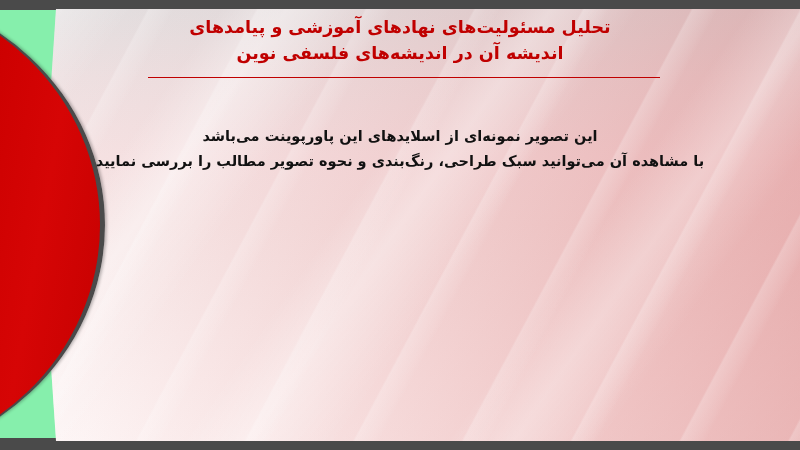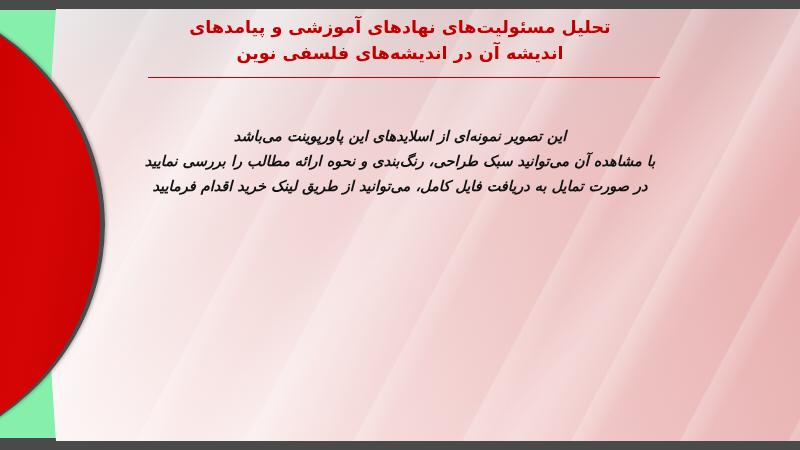--- a/index.html
+++ b/index.html
@@ -137,21 +137,20 @@
     top: 124px;
     text-align: center;
     direction: rtl;
   }
   .body-line {
     color: #111111;
     font-size: 14.5px;
     font-weight: bold;
     line-height: 25px;
     white-space: nowrap;
-    font-style: italic;
   }
 </style>
 </head>
 <body>
 
 <div id="slide">
 
   <div class="frame-band top"></div>
   <div class="frame-band bottom"></div>
 
@@ -161,17 +160,16 @@
   <div class="red-shape"></div>
 
   <div class="title-block">
     <div class="title-line">تحلیل مسئولیت‌های نهادهای آموزشی و پیامدهای</div>
     <div class="title-line">اندیشه آن در اندیشه‌های فلسفی نوین</div>
   </div>
   <div class="title-rule"></div>
 
   <div class="body-block">
     <div class="body-line">این تصویر نمونه‌ای از اسلایدهای این پاورپوینت می‌باشد</div>
-    <div class="body-line">با مشاهده آن می‌توانید سبک طراحی، رنگ‌بندی و نحوه ارائه مطالب را بررسی نمایید</div>
-    <div class="body-line">در صورت تمایل به دریافت فایل کامل، می‌توانید از طریق لینک خرید اقدام فرمایید</div>
+    <div class="body-line">با مشاهده آن می‌توانید سبک طراحی، رنگ‌بندی و نحوه تصویر مطالب را بررسی نمایید</div>
   </div>
 
 </div>
 
 </body></html>

